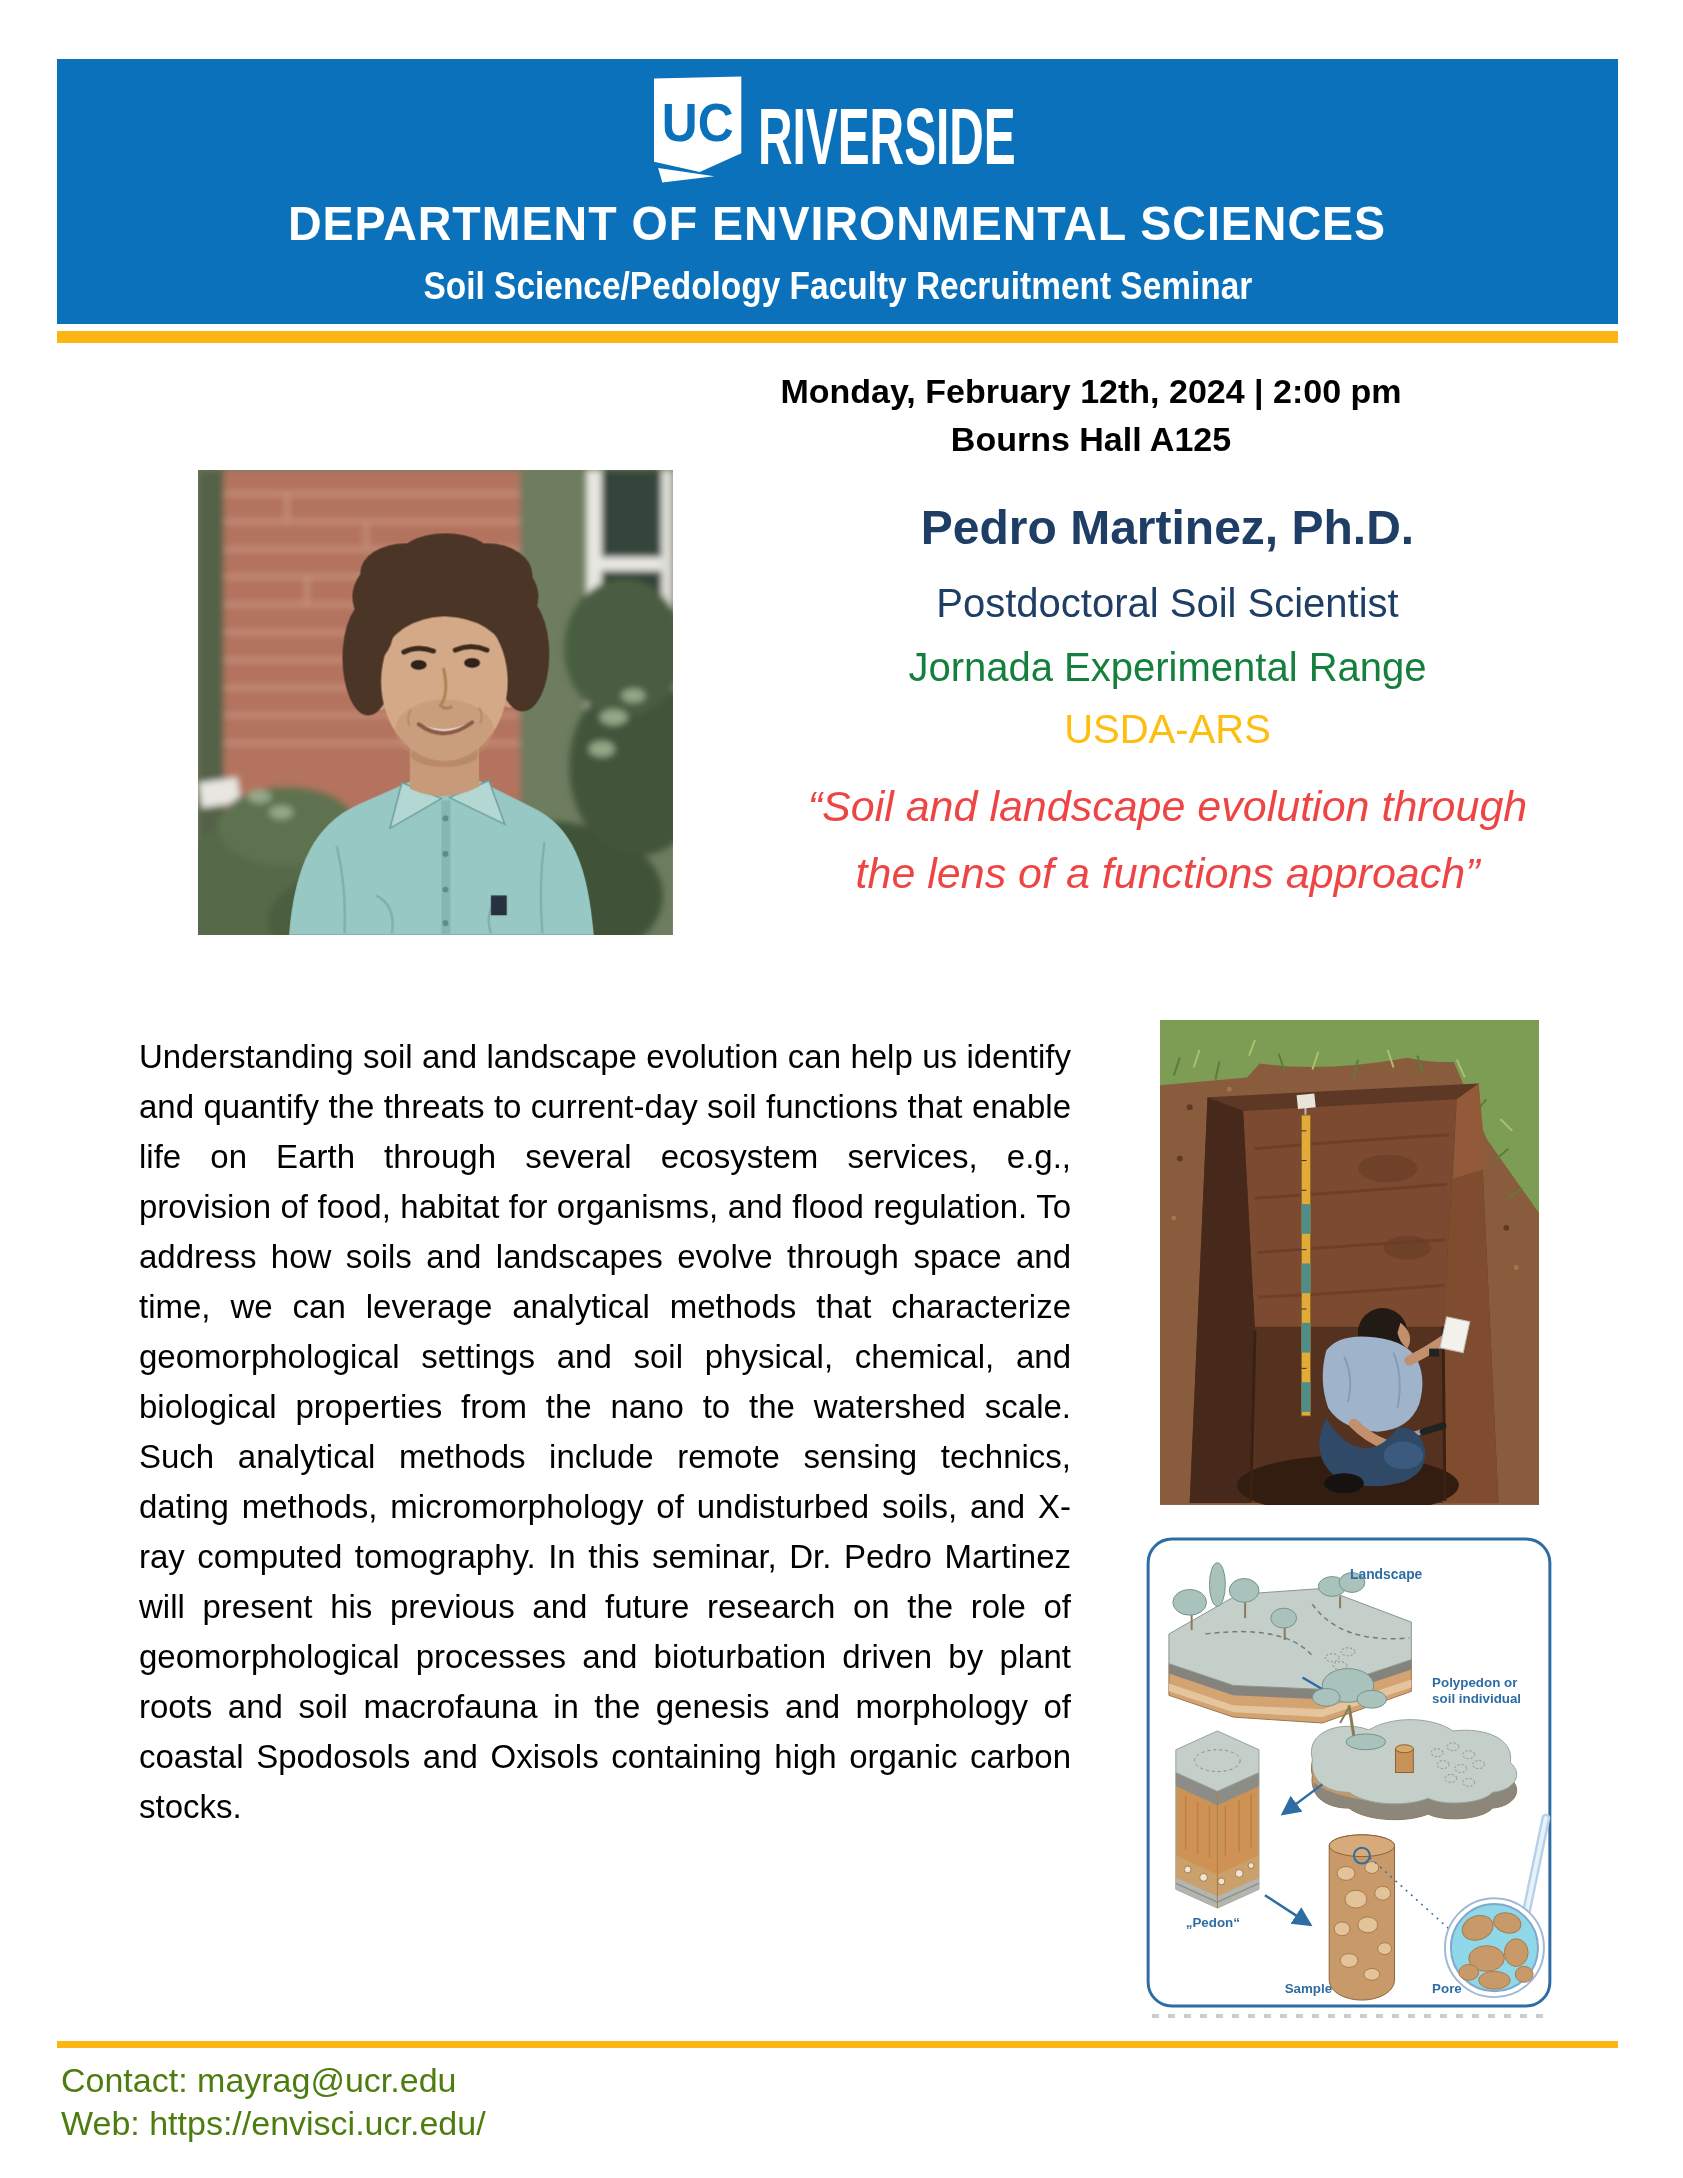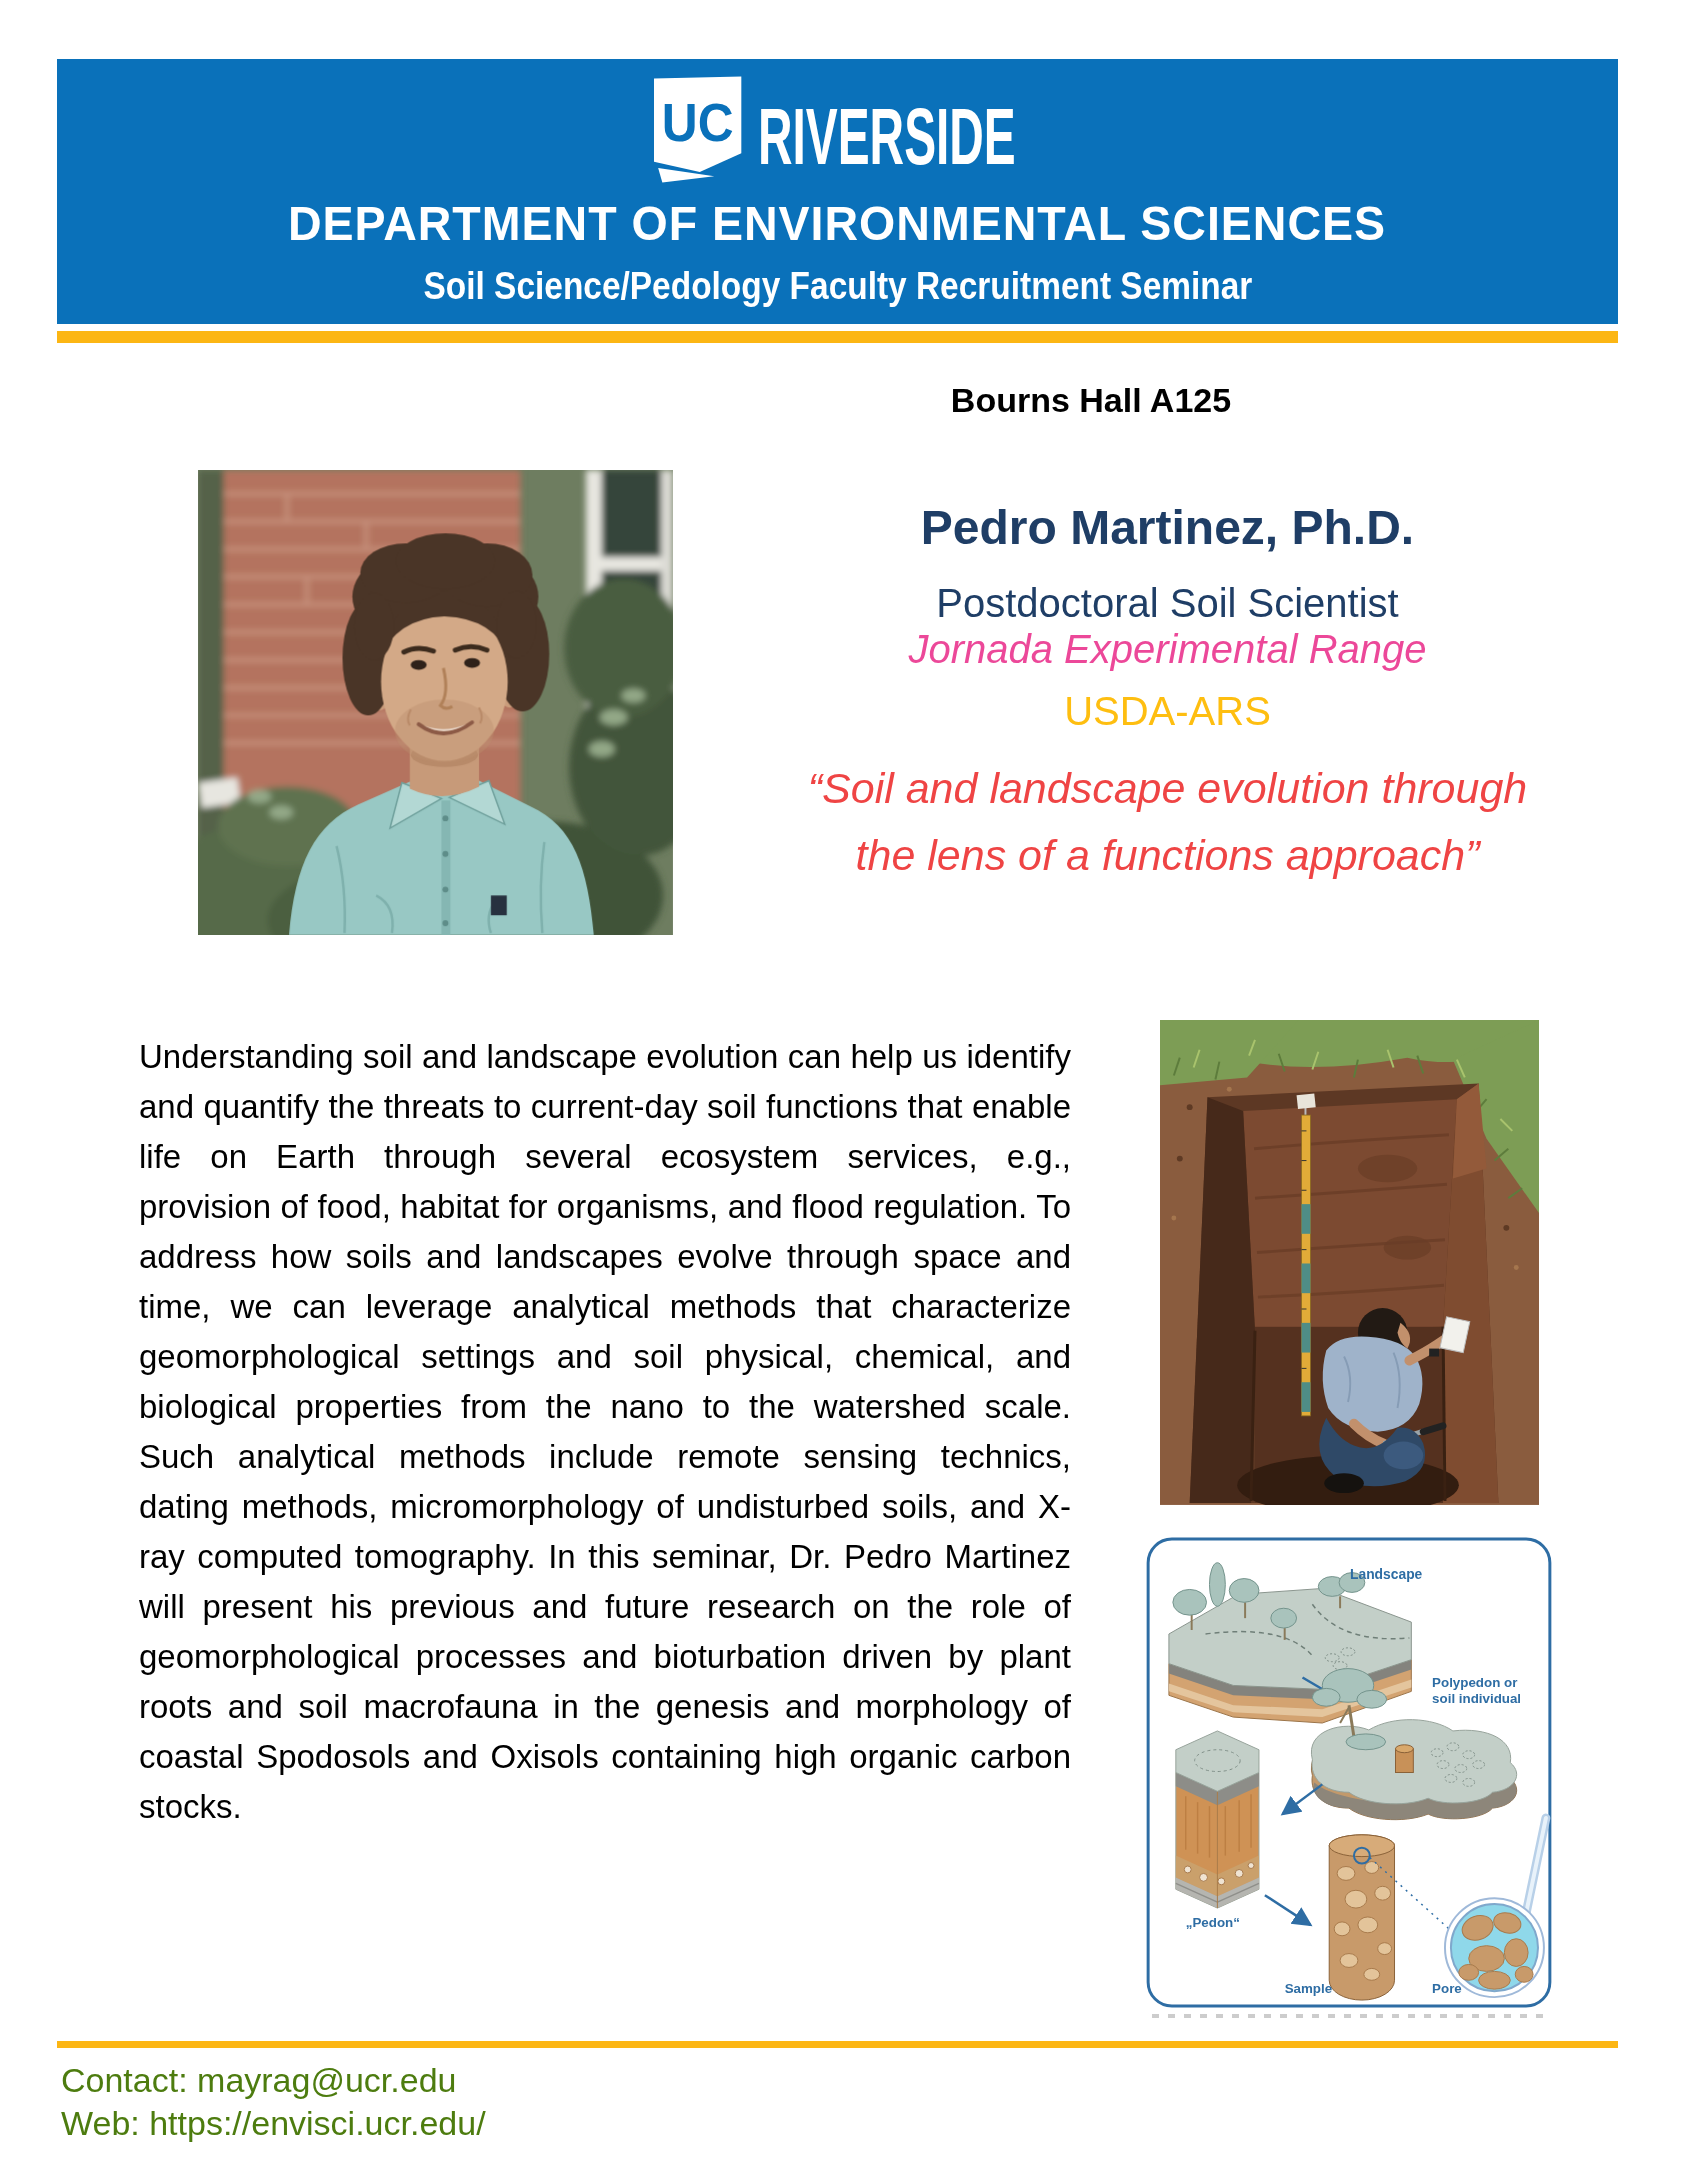--- a/index.html
+++ b/index.html
@@ -22,21 +22,21 @@
 
   
   .event{left:554px;top:372px;width:1074px;text-align:center;color:#000;}
   .event .line1{font-size:34px;font-weight:bold;}
   .event .line2{font-size:34px;font-weight:bold;margin-top:9px;}
 
   
   .speaker{left:732px;top:500px;width:871px;text-align:center;}
   .speaker .name{font-size:48px;font-weight:bold;color:#1F3E66;}
   .speaker .title{font-size:40px;color:#1F3E66;margin-top:26px;}
-  .speaker .affil1{font-size:40px;color:#ec4899;margin-top:1px;font-style:italic;}
+  .speaker .affil1{font-size:40px;color:#15803d;margin-top:19px;}
   .speaker .affil2{font-size:40px;color:#FEBE10;margin-top:17px;}
   .speaker .quote{font-size:43px;font-style:italic;color:#ef4444;margin-top:21px;line-height:1.55;}
 
   
   .abstract{left:139px;top:1032px;width:932px;font-size:33px;line-height:1.515;
             text-align:justify;color:#000;}
 
   
   .portrait{left:198px;top:470px;width:475px;height:465px;}
   .soilpit{left:1160px;top:1020px;width:379px;height:485px;}
@@ -61,20 +61,21 @@
       </g>
       <text x="100" y="84" textLength="248" lengthAdjust="spacingAndGlyphs" font-size="76" font-weight="bold" fill="#ffffff">RIVERSIDE</text>
     </svg>
     <div class="dept">DEPARTMENT OF ENVIRONMENTAL SCIENCES</div>
     <div class="series">Soil Science/Pedology Faculty Recruitment Seminar</div>
   </header>
 
   <div class="abs gold-bar gold-top"></div>
 
   <div class="abs event">
+    <div class="line1">Monday, February 12th, 2024 | 2:00 pm</div>
     <div class="line2">Bourns Hall A125</div>
   </div>
 
   <div class="abs portrait">
     <svg viewBox="0 0 480 470" width="475" height="465" aria-hidden="true">
       <defs>
         <filter id="pb" x="-10%" y="-10%" width="120%" height="120%">
             <feGaussianBlur stdDeviation="3"></feGaussianBlur>
           </filter>
         <clipPath id="pc">

